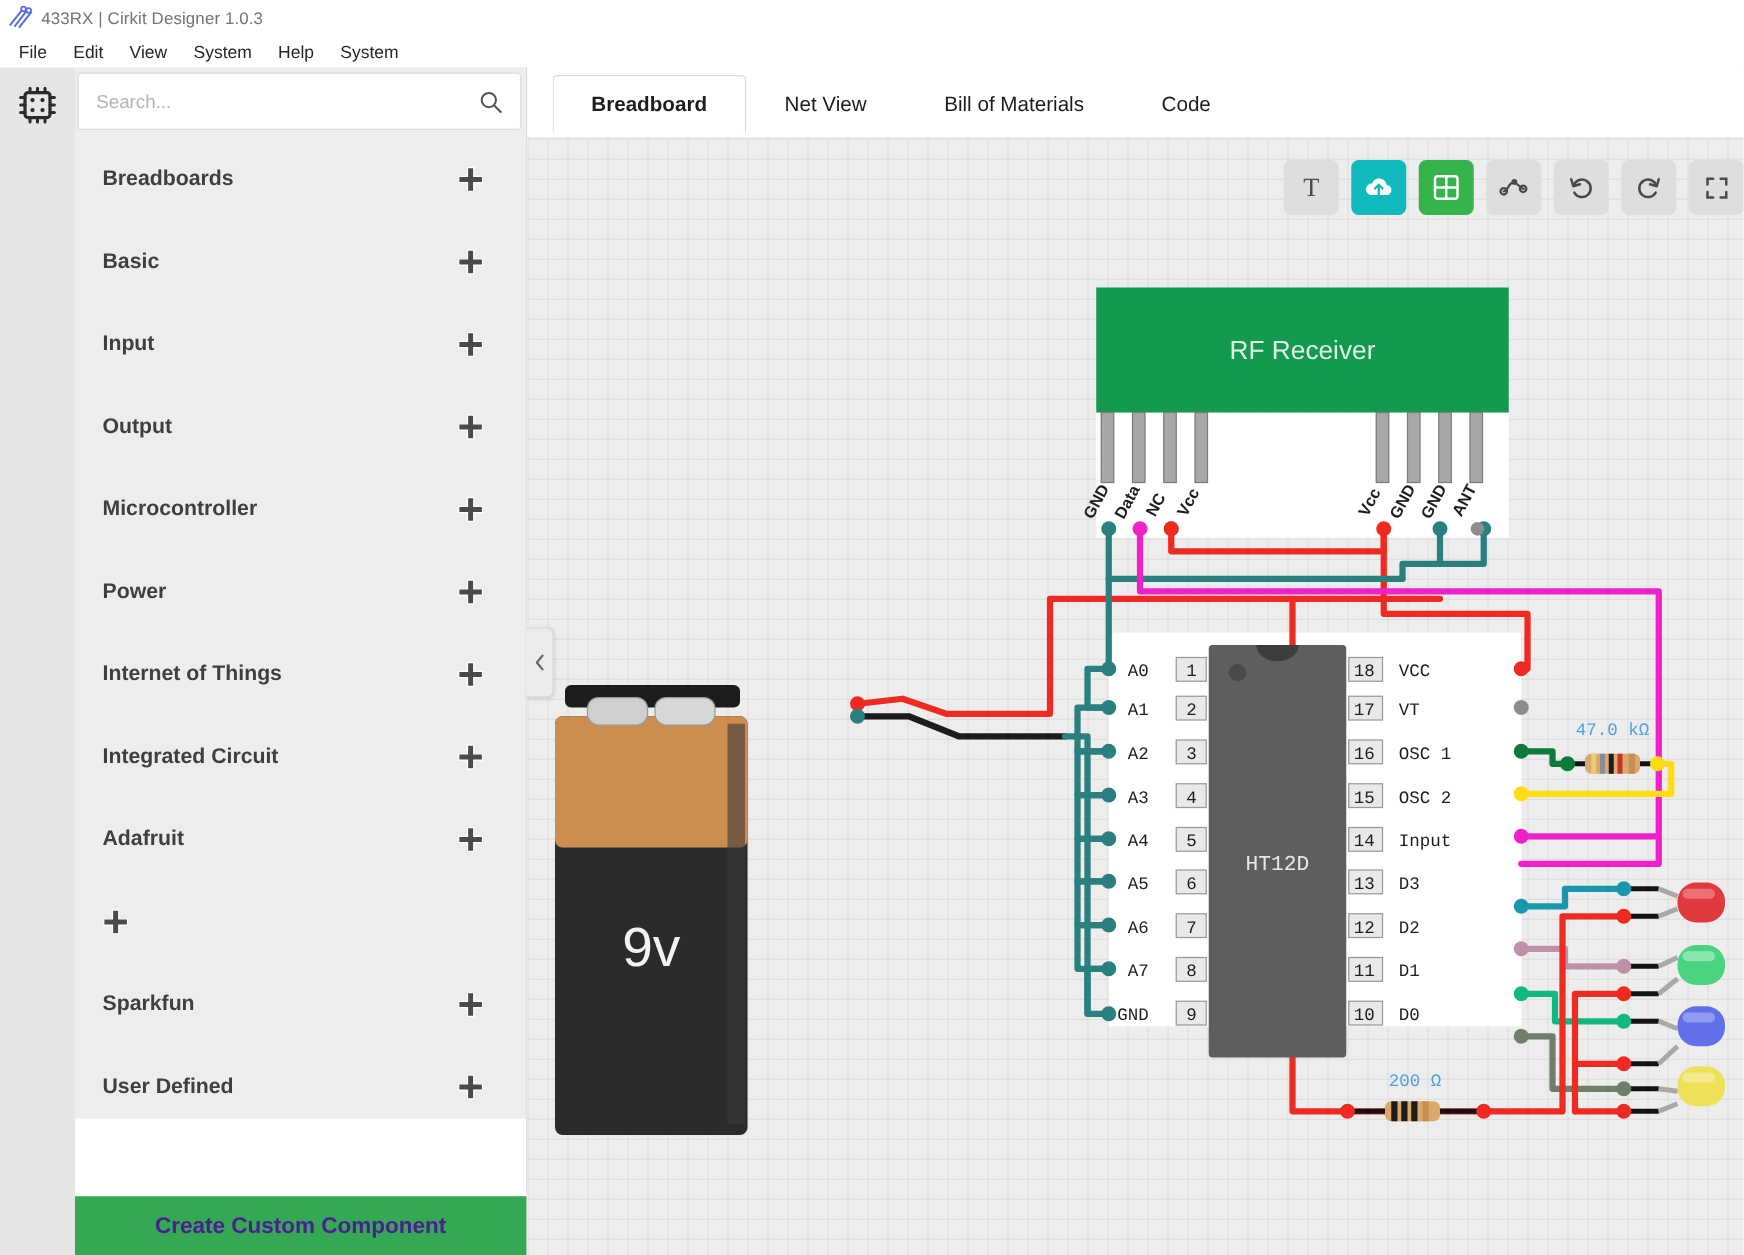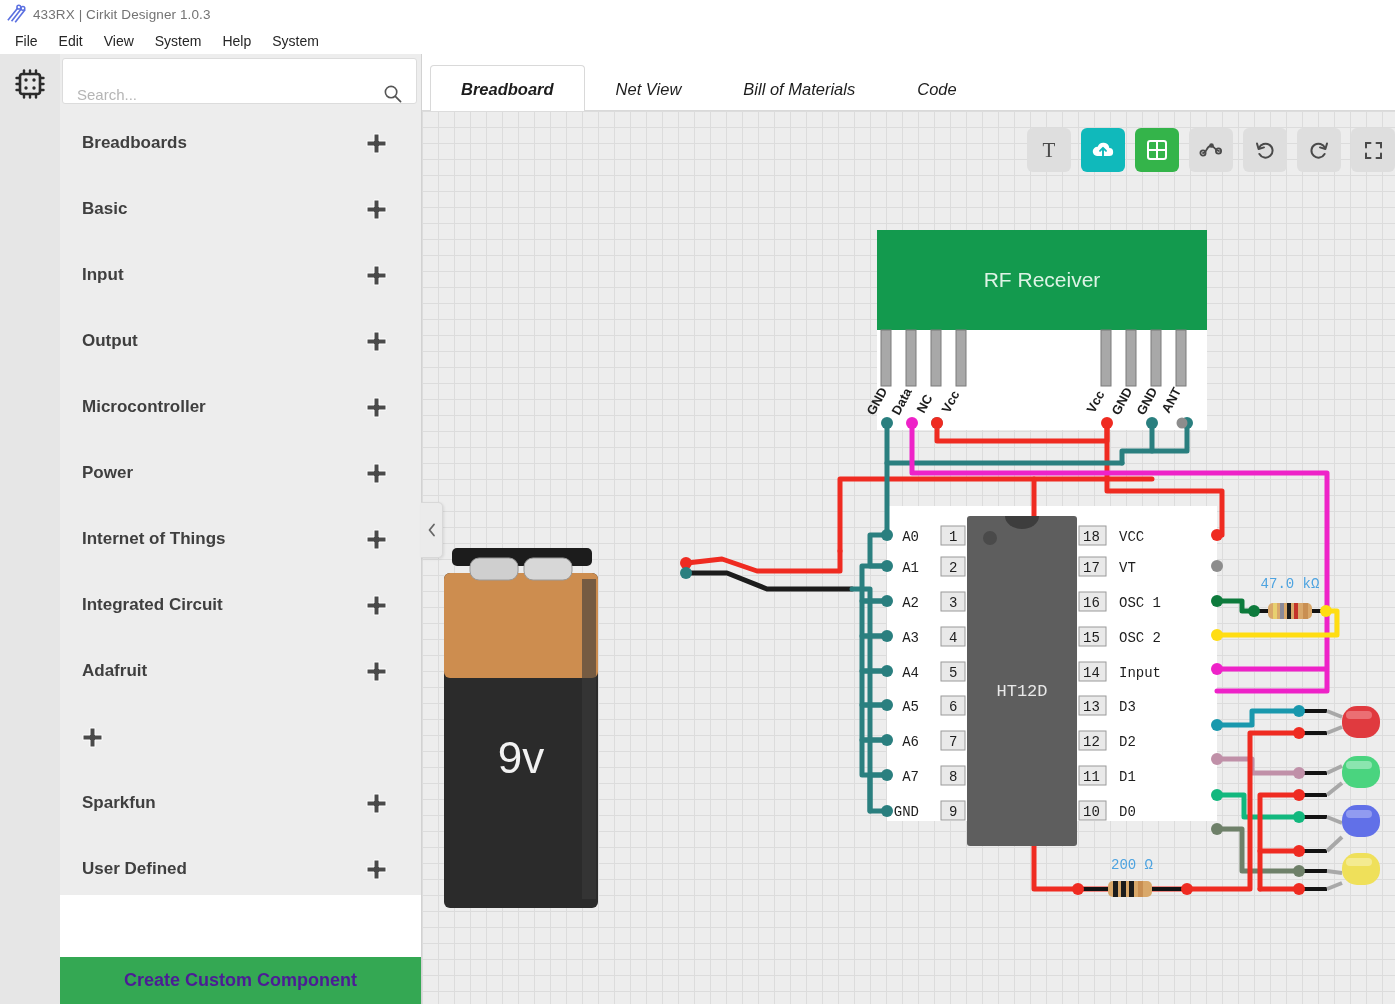--- a/index.html
+++ b/index.html
@@ -40,21 +40,21 @@
   
   #panel {
     width: 362px; flex: none; background: #ededed;
     display: flex; flex-direction: column;
     border-right: 1px solid #d2d2d2;
     position: relative;
   }
   .search-wrap {
     background: #ffffff; margin: 4px 4px 0 2px; height: 46px;
     border: 1px solid #dcdcdc; border-radius: 3px;
-    display: flex; align-items: flex-end; padding: 0 14px;
+    display: flex; align-items: center; padding: 0 14px;
   }
   .search-wrap input {
     border: none; outline: none; flex: 1; font-size: 15px;
     color: #3c3c3c; font-family: "Liberation Sans", sans-serif; background: transparent;
   }
   .search-wrap input::placeholder { color: #b5b5b5; }
   .search-ico { width: 19px; height: 19px; flex: none; }
 
   .cat-list { flex: 1; overflow: hidden; background: #ededed; padding-top: 6px; font-weight: bold; }
   .cat {
@@ -80,24 +80,23 @@
     border-radius: 0 5px 5px 0;
     display: flex; align-items: center; justify-content: center;
     cursor: pointer; z-index: 30;
     box-shadow: 1px 1px 3px rgba(0,0,0,.10);
   }
 
   
   #right { flex: 1; display: flex; flex-direction: column; position: relative; background: #fff; }
 
   #tabs {
-    height: 57px; display: flex; align-items: flex-end;
-    background: #ffffff; padding-left: 8px; flex: none;
+    height: 57px; display: flex; align-items: center;
+    background: #ffffff; padding-left: 20px; flex: none;
     border-bottom: 1px solid #d9d9d9;
-    font-style: italic;
   }
   .tab {
     padding: 0 30px; height: 46px; line-height: 46px;
     font-size: 16.5px; color: #1d1d1d; cursor: pointer;
     border: 1px solid transparent; border-bottom: none;
     border-radius: 4px 4px 0 0; position: relative; top: 1px;
   }
   .tab.active {
     background: #ffffff; border-color: #d9d9d9; font-weight: bold;
   }

